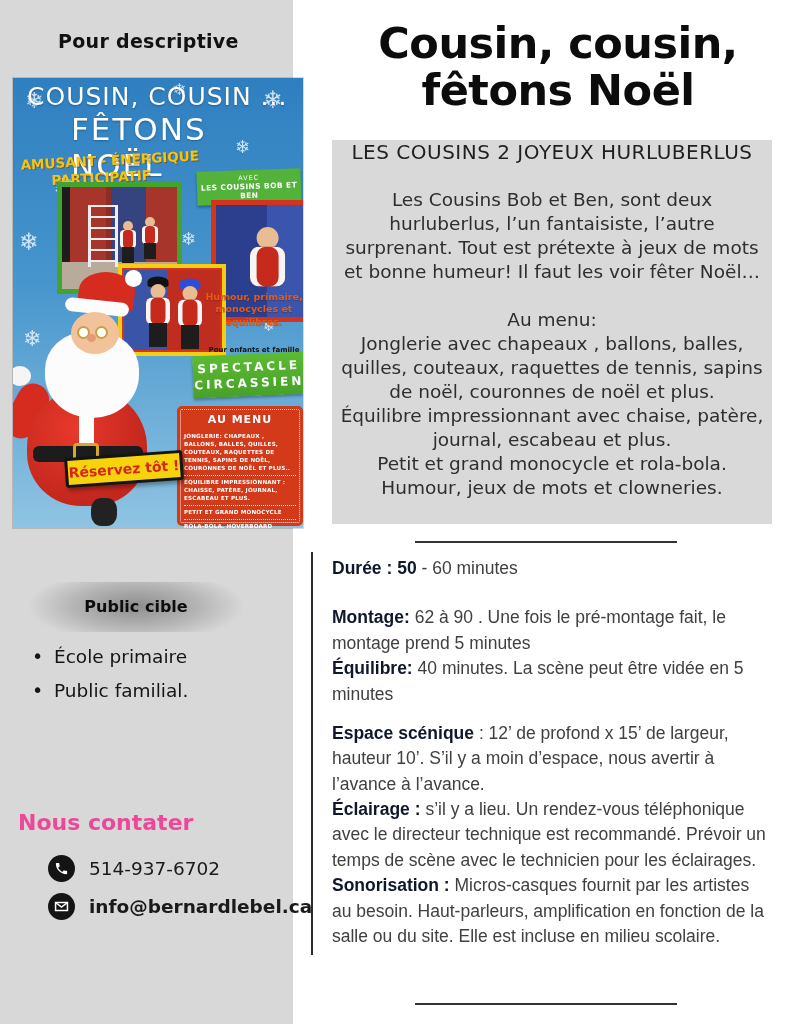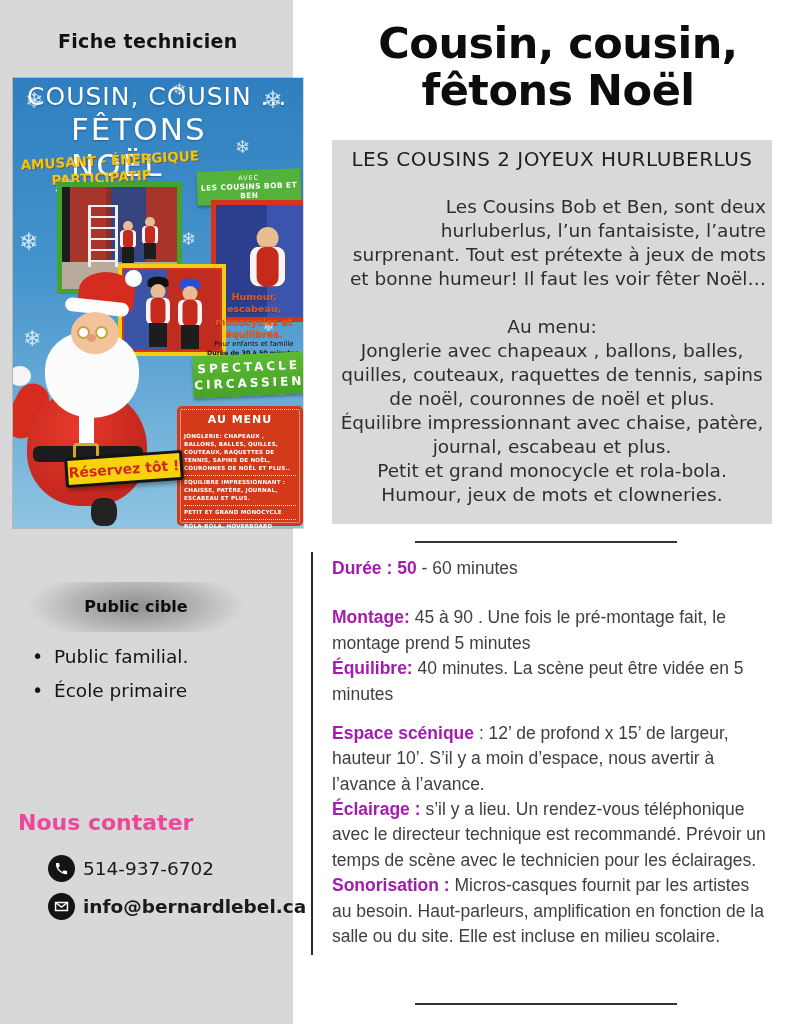--- a/index.html
+++ b/index.html
@@ -39,21 +39,21 @@
           background:linear-gradient(90deg,#3a55a8 0 45%,#bf2c20 45% 100%);}
   .fig{position:absolute;}
   .fig .head{position:absolute;left:3px;top:0;width:10px;height:10px;border-radius:50%;background:#e9bd93;}
   .fig .vest{position:absolute;left:0;top:9px;width:16px;height:18px;border-radius:4px;background:#c62a1d;
              box-shadow:inset 3px 0 0 #f5f5f5, inset -3px 0 0 #f5f5f5;}
   .fig .legs{position:absolute;left:2px;top:26px;width:12px;height:16px;background:#1d1d1d;}
   .fig .hat{position:absolute;left:1px;top:-5px;width:14px;height:7px;border-radius:50% 50% 20% 20%;background:#111;}
   .fig .hat.blue{background:#2b4ed8;}
   .p-sidetext{left:192px;top:213px;width:98px;text-align:center;}
   .p-sidetext .hl{color:#e55a17;font-weight:800;font-size:9.5px;line-height:1.3;text-shadow:0 1px 1px rgba(90,20,0,.35);}
-  .p-sidetext .s2{color:#101010;font-weight:400;font-size:7px;margin-top:0;}
+  .p-sidetext .s2{color:#101010;font-weight:700;font-size:7px;margin-top:18px;}
   .p-sidetext .s3{color:#101010;font-weight:700;font-size:6.3px;margin-top:1px;}
   .p-ribbon{left:180px;top:276px;width:112px;padding:5px 0;background:linear-gradient(180deg,#5cbb33,#47a228);
             transform:rotate(-2.5deg);text-align:center;color:#fff;font-weight:800;font-size:12px;
             letter-spacing:3px;line-height:1.35;box-shadow:0 2px 3px rgba(0,0,0,.3);}
   .p-reserve{left:52px;top:376px;width:112px;padding:4px 0;background:#f6d30d;border:3px solid #141414;
              border-radius:3px;transform:rotate(-4deg);text-align:center;color:#d6261c;font-weight:800;
              font-size:14px;box-shadow:2px 3px 4px rgba(0,0,0,.35);}
   .p-menu{left:164px;top:328px;width:126px;height:120px;background:#d23a1a;border-radius:5px;
           outline:1px dotted rgba(255,255,255,.85);outline-offset:-4px;padding:0;color:#fff;}
   .p-menu .mt{font-size:11px;font-weight:800;text-align:center;letter-spacing:1px;padding-top:7px;}
@@ -82,49 +82,49 @@
   .s-mic{left:84px;top:228px;width:26px;height:28px;background:#222;border-radius:40%;}
 
   
   .public-band{left:16px;top:582px;width:240px;height:50px;text-align:center;line-height:50px;
                background:radial-gradient(ellipse 58% 95% at 50% 48%, #8e8e8e 0%, #b5b5b5 45%, rgba(216,216,216,0) 78%);}
   .public-band span{font-size:16px;font-weight:800;color:#0d0d0d;}
   .bullets{left:30px;top:644px;width:230px;margin:0;padding:0;list-style:none;}
   .bullets li{font-size:18.5px;color:#151515;line-height:1.45;margin-bottom:7px;padding-left:24px;position:relative;}
   .bullets li::before{content:"•";position:absolute;left:2px;top:-1px;font-size:19px;}
   .contact-title{left:18px;top:810px;font-size:22px;font-weight:800;color:#ec4899;}
-  .c-row{position:absolute;left:48px;display:flex;align-items:center;gap:8px;}
+  .c-row{position:absolute;left:48px;display:flex;align-items:center;gap:14px;}
   .c-row.phone{top:855px;} .c-row.email{top:893px;font-weight:bold;}
   .c-icon{width:27px;height:27px;border-radius:50%;background:#141414;display:flex;align-items:center;justify-content:center;flex:0 0 27px;}
   .c-text{font-size:18.5px;color:#1a1a1a;}
 
   
   .main-title{left:330px;top:20px;width:456px;text-align:center;font-size:43px;line-height:1.1;
               font-weight:800;color:#0c0c0c;letter-spacing:-.5px;}
   .gray-box{left:332px;top:140px;width:440px;height:384px;background:#d9d9d9;text-align:center;
             color:#2e2e2e;}
-  .gb-head{font-size:20px;color:#1f1f1f;letter-spacing:.5px;margin-top:7px;}
-  .gb-para{font-size:18.5px;line-height:24px;margin:24px 6px 0 6px;text-align:right;}
+  .gb-head{font-size:20px;color:#1f1f1f;letter-spacing:.5px;margin-top:0;}
+  .gb-para{font-size:18.5px;line-height:24px;margin:24px 6px 0 6px;}
   .gb-menu{font-size:18.5px;line-height:24px;margin:24px 6px 0 6px;}
   .divider{background:#333;height:2px;width:262px;left:415px;}
   .divider.top{top:541px;} .divider.bottom{top:1003px;}
   .details{left:311px;top:552px;width:436px;border-left:2px solid #2b2b2b;padding:4px 0 6px 19px;
            font-family:"Liberation Sans", sans-serif;font-size:17.5px;line-height:1.45;color:#404040;}
-  .details b{color:#a21caf;}
+  .details b{color:#0f172a;}
   .d-row{margin:0;}
   .d-row.gap-lg{margin-bottom:24px;}
   .d-row.gap-md{margin-bottom:14px;}
 </style>
 </head>
 <body>
 
 <div id="page">
 
   <div class="abs left-col"></div>
-  <div class="abs fiche-title">Fiche technicien</div>
+  <div class="abs fiche-title">Pour descriptive</div>
 
   <div class="abs poster">
     <span class="snow" style="left:12px;top:10px;font-size:22px;"></span>
     <span class="snow" style="left:160px;top:2px;font-size:16px;"></span>
     <span class="snow" style="left:250px;top:8px;font-size:24px;"></span>
     <span class="snow" style="left:40px;top:92px;font-size:28px;"></span>
     <span class="snow" style="left:222px;top:58px;font-size:18px;"></span>
     <span class="snow" style="left:6px;top:150px;font-size:24px;"></span>
     <span class="snow" style="left:168px;top:150px;font-size:18px;"></span>
     <span class="snow" style="left:268px;top:140px;font-size:15px;"></span>
@@ -195,21 +195,21 @@
         <div class="s-pom"></div>
       <div class="s-face"></div>
       <div class="s-eye l"></div>
         <div class="s-eye r"></div>
         <div class="s-nose"></div>
       <div class="s-mic"></div>
     </div>
 
     <div class="abs p-sidetext">
       <div class="hl">
-        <div>Humour, escabeau,</div>
+        <div>Humour, primaire,</div>
         <div>monocycles et</div>
         <div>équilibres.</div>
       </div>
       <div class="s2">Pour enfants et famille</div>
       <div class="s3">Durée de 30 à 50 minutes.</div>
     </div>
 
     <div class="abs p-ribbon">
       <div>SPECTACLE</div>
       <div>CIRCASSIEN</div>
@@ -226,22 +226,22 @@
       </ul>
     </div>
 
     <div class="abs p-reserve">Réservez tôt !</div>
   </div>
 
   <div class="abs public-band">
     <span>Public cible</span>
   </div>
   <ul class="abs bullets">
+    <li>École primaire</li>
     <li>Public familial.</li>
-    <li>École primaire</li>
   </ul>
 
   <div class="abs contact-title">Nous contater</div>
   <div class="c-row phone">
     <span class="c-icon">
       <svg width="15" height="15" viewBox="0 0 24 24">
           <path fill="#fff" d="M6.6 10.8c1.4 2.8 3.8 5.1 6.6 6.6l2.2-2.2c.3-.3.7-.4 1-.2 1.1.4 2.3.6 3.6.6.6 0 1 .4 1 1V20c0 .6-.4 1-1 1C10.6 21 3 13.4 3 4c0-.6.4-1 1-1h3.5c.6 0 1 .4 1 1 0 1.2.2 2.4.6 3.6.1.3 0 .7-.2 1l-2.3 2.2z"></path>
         </svg>
     </span>
     <span class="c-text">514-937-6702</span>
@@ -270,21 +270,21 @@
       <div>Équilibre impressionnant avec chaise, patère, journal, escabeau et plus.</div>
       <div>Petit et grand monocycle et rola-bola.</div>
       <div>Humour, jeux de mots et clowneries.</div>
     </div>
   </div>
 
   <div class="abs divider top"></div>
 
   <div class="abs details">
     <p class="d-row gap-lg"><b>Durée : 50</b><span> - 60 minutes</span></p>
-    <p class="d-row"><b>Montage:</b><span> 45 à 90 . Une fois le pré-montage fait, le montage prend 5 minutes</span></p>
+    <p class="d-row"><b>Montage:</b><span> 62 à 90 . Une fois le pré-montage fait, le montage prend 5 minutes</span></p>
     <p class="d-row gap-md"><b>Équilibre:</b><span> 40 minutes. La scène peut être vidée en 5 minutes</span></p>
     <p class="d-row"><b>Espace scénique</b><span> : 12’ de profond x 15’ de largeur, hauteur 10’. S’il y a moin d’espace, nous avertir à l’avance à l’avance.</span></p>
     <p class="d-row"><b>Éclairage :</b><span> s’il y a lieu. Un rendez-vous téléphonique avec le directeur technique est recommandé. Prévoir un temps de scène avec le technicien pour les éclairages.</span></p>
     <p class="d-row"><b>Sonorisation :</b><span> Micros-casques fournit par les artistes au besoin. Haut-parleurs, amplification en fonction de la salle ou du site. Elle est incluse en milieu scolaire.</span></p>
   </div>
 
   <div class="abs divider bottom"></div>
 
 </div>
 

